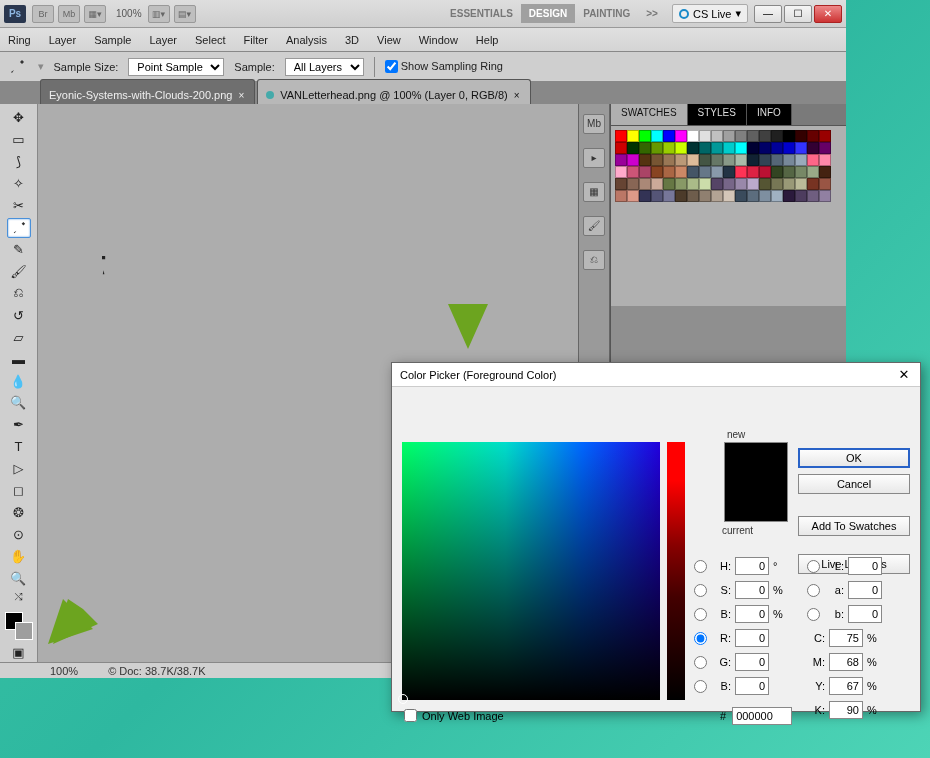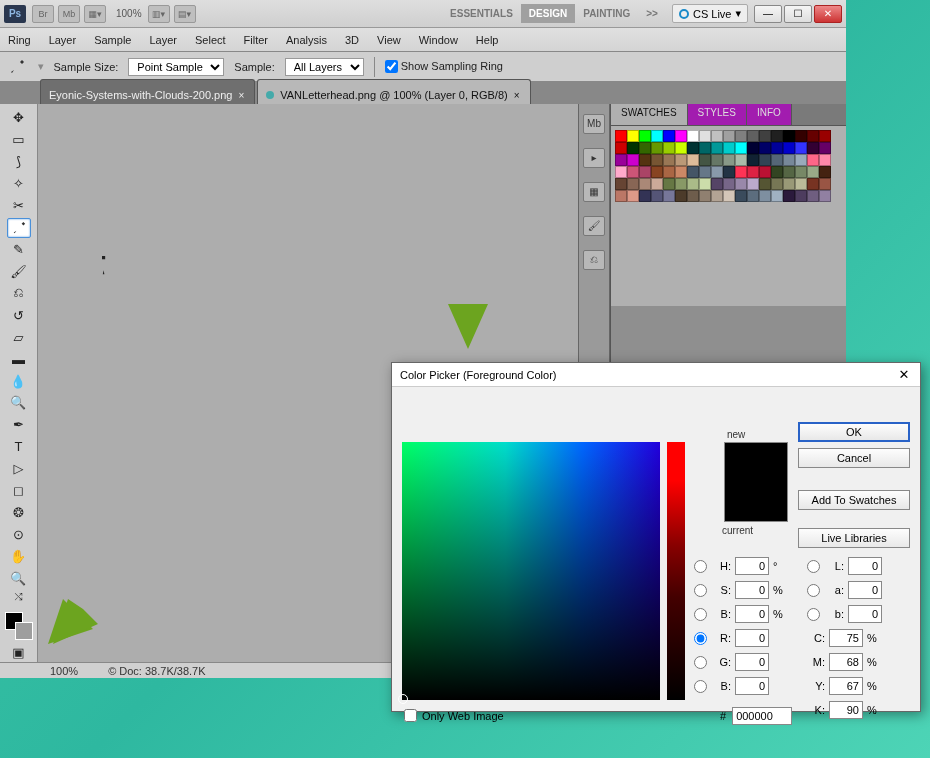--- a/index.html
+++ b/index.html
@@ -40,41 +40,41 @@
 .canvas-doc .t1 { color:#e5158f; font-weight:bold; font-size:12px; letter-spacing:1px;}
 .canvas-doc .t2 { color:#555; font-size:8px; letter-spacing:1px;}
 .eyedrop-cursor { position:absolute; left:58px; top:152px; font-size:16px; transform:rotate(-45deg);}
 .arrow { position:absolute; }
 .arrow svg { display:block; }
 .panels { width:236px; background:#8f8f8f; border-left:1px solid #555; display:flex; flex-direction:column;}
 .mini-dock { width:32px; background:#9a9a9a; border-left:1px solid #666; border-right:1px solid #666; display:flex; flex-direction:column; align-items:center; gap:14px; padding-top:10px;}
 .mini-dock .mi { width:22px; height:20px; background:#b8b8b8; border:1px solid #777; border-radius:2px; font-size:10px; text-align:center; line-height:18px; color:#333;}
 .panel { flex:1; }
 .panel-tabs { height:22px; border-bottom:1px solid #555; display:flex; background:#7a7a7a;}
-.panel-tabs .ptab { padding:3px 10px; font-size:10px; color:#ddd; background:#a21caf; border-right:1px solid #555; cursor:pointer;}
+.panel-tabs .ptab { padding:3px 10px; font-size:10px; color:#ddd; background:#000000; border-right:1px solid #555; cursor:pointer;}
 .panel-tabs .ptab.active { background:#b0b0b0; color:#111;}
 .swatch-grid { background:#b0b0b0; padding:4px; display:flex; flex-wrap:wrap; gap:0; height:180px; align-content:flex-start;}
 .swatch-grid .sw { width:12px; height:12px; border:1px solid rgba(0,0,0,0.3);}
 .char-panel { background:#b0b0b0; padding:6px;}
 .char-panel select { width:90px; font-size:10px; height:18px; border:1px solid #888;}
 .statusbar { position:absolute; bottom:0; left:0; right:0; height:16px; background:#d0d0d0; border-top:1px solid #888; display:flex; align-items:center; gap:30px; padding-left:50px; font-size:10px; color:#333;}
 
 .dialog { position:absolute; left:391px; top:362px; width:530px; height:350px; background:#f0f0f0; border:1px solid #666; box-shadow:3px 3px 12px rgba(0,0,0,0.4);}
 .dialog .dtitle { height:24px; background:#fff; border-bottom:1px solid #ccc; display:flex; align-items:center; justify-content:space-between; padding:0 8px; font-size:11px;}
 .dialog .dtitle .dx { width:16px; height:16px; text-align:center; cursor:pointer; font-size:13px;}
 .dialog .dbody { position:relative; padding:10px; height:calc(100% - 24px);}
 .sat-field { position:absolute; left:10px; top:55px; width:258px; height:258px; background: linear-gradient(to bottom, rgba(0,0,0,0), #000), linear-gradient(to right, #fff, #00ff00); cursor:crosshair;}
 .sat-field::before { content:''; position:absolute; inset:0; background: linear-gradient(to bottom, rgba(0,0,0,0), #000), linear-gradient(to right, #fff, hsl(140,100%,50%), hsl(200,100%,50%), hsl(240,100%,50%)); mix-blend-mode:normal;}
 .hue-slider { position:absolute; left:275px; top:55px; width:18px; height:258px; background: linear-gradient(to bottom, #f00 0%, #f00 15%, #800 40%, #400 60%, #200 80%, #000 100%);}
 .preview-box { position:absolute; left:332px; top:55px; width:64px; height:80px; border:1px solid #888;}
 .preview-box .half { height:50%; background:#000;}
 .preview-label { position:absolute; font-size:10px; color:#333;}
 .dlg-btns { position:absolute; right:10px; top:35px; display:flex; flex-direction:column; gap:6px;}
 .dlg-btns button { width:112px; height:20px; border:1px solid #888; background:linear-gradient(#fdfdfd,#e8e8e8); font-size:11px; cursor:pointer;}
-.dlg-btns button.primary { border:2px solid #2862c7;}
+.dlg-btns button.primary { border:2px solid #2862c7;margin-top:26px;}
 .color-inputs { position:absolute; left:302px; top:170px; display:flex; gap:20px;}
 .ci-col { display:flex; flex-direction:column; gap:6px;}
 .ci-row { display:flex; align-items:center; gap:4px; font-size:11px;}
 .ci-row input[type=text]{ width:34px; height:18px; border:1px solid #888; text-align:right; padding-right:3px; font-size:11px;}
 .ci-row input[type=radio]{ margin-right:2px;}
 .ci-row .lbl { width:18px; text-align:right;}
 .ci-row .unit { width:14px;}
 .hex-row { position:absolute; left:328px; top:320px; display:flex; align-items:center; gap:6px; font-size:11px;}
 .hex-row input { width:60px; height:18px; border:1px solid #888; padding:0 3px; font-size:11px;}
 .owc { position:absolute; left:12px; top:322px; font-size:11px; display:flex; align-items:center; gap:5px;}

